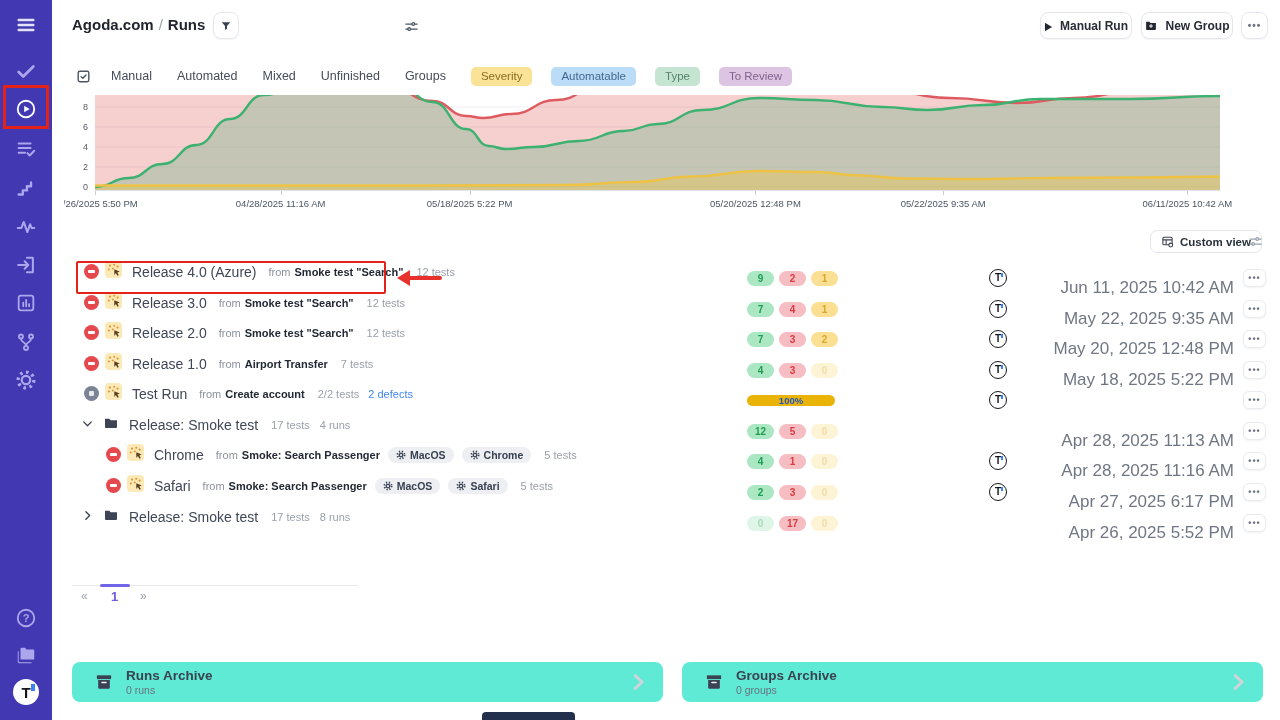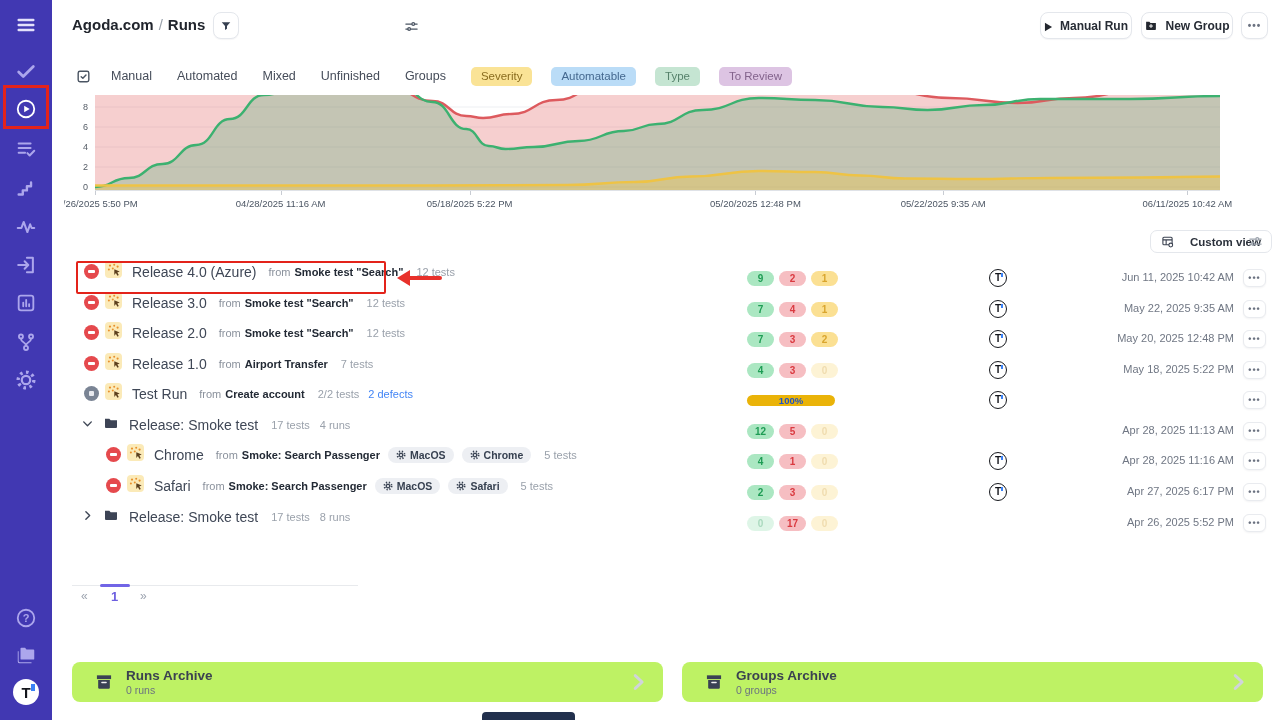--- a/index.html
+++ b/index.html
@@ -49,21 +49,21 @@
   #chart-wrap svg { display:block; }
   #chart-baseline { position:absolute; left:95px; top:190px; width:1125px; height:1px; background:#dfe2e7; }
   .ytick { position:absolute; width:16px; text-align:right; font-size:9px; color:#555c66; }
   .xtickmark { position:absolute; top:191px; width:1px; height:4px; background:#c8ccd3; }
   #x-labels { position:absolute; left:64px; top:198px; width:1212px; height:13px; overflow:hidden; }
   .xlab { position:absolute; transform:translateX(-50%); white-space:nowrap; font-size:9.5px; color:#4b5563; }
 
   
   #custom-view { left:1150px; top:230px; height:23px; padding:0 10px; position:absolute;
     background:#fff; border:1px solid #e4e7ec; border-radius:7px; display:flex; align-items:center;
-    gap:16px; font-size:11.5px; font-weight:700; color:#2b313b; }
+    gap:6px; font-size:11.5px; font-weight:700; color:#2b313b; }
   #cv-sliders { position:absolute; left:1248px; top:234px; width:15px; height:15px; color:#9aa1ab; }
 
   
   #rows { position:absolute; left:72px; top:0; width:1198px; }
   .row { position:absolute; left:0; width:1198px; height:30px; }
   .rline { position:absolute; left:0; top:0; height:17px; display:flex; align-items:center; }
   .st-ic { width:15px; height:15px; border-radius:50%; display:flex; align-items:center; justify-content:center; flex:0 0 auto; }
   .st-failed { background:#e5494d; } .st-stopped { background:#7a8494; }
   .st-ic .bar { width:7px; height:2.2px; background:#fff; border-radius:1px; }
   .st-ic .sq  { width:5.5px; height:5.5px; background:#e8eaef; border-radius:1px; }
@@ -87,34 +87,34 @@
   .b-failed { background:#f6bec2; color:#da3a40; }
   .b-skipped{ background:#fbe093; color:#d9a52e; }
   .badge.faded { opacity:.38; }
   .progress { position:absolute; left:675px; top:9.5px; width:88px; height:11px; border-radius:6px;
     background:#eab308; font-size:9.5px; font-weight:700; color:#1d55c9;
     display:flex; align-items:center; justify-content:center; }
   .avatar { position:absolute; left:917px; top:5.5px; width:18px; height:18px; border-radius:50%;
     background:#fff; border:1.6px solid #16181d; display:flex; align-items:center; justify-content:center;
     font-size:10px; font-weight:900; color:#14161c; }
   .avatar .accent{ position:absolute; right:3px; top:3px; width:2.5px; height:4.5px; background:#3b82f6; }
-  .rdate { position:absolute; right:36px; top:8px; font-size:11px; color:#707784; white-space:nowrap; }
+  .rdate { position:absolute; right:36px; top:15px; font-size:17px; color:#707784; white-space:nowrap; }
   .dots { position:absolute; right:4px; top:6px; width:23px; height:18px; border:1px solid #e9ebef;
     border-radius:6px; background:#fff; box-shadow:0 1px 2px rgba(20,24,40,.05);
     display:flex; align-items:center; justify-content:center;
     font-size:9px; letter-spacing:1px; color:#6b7280; font-weight:700; }
 
   
   #pg-line { position:absolute; left:72px; top:585px; width:286px; height:1px; background:#e8eaed; }
   #pg-active-bar { position:absolute; left:100px; top:583.5px; width:30px; height:3px; border-radius:2px; background:#7165e6; }
   .pgbtn { position:absolute; top:589px; font-size:12px; color:#9ca3af; }
   #pg-current { color:#6d5fe0; font-weight:700; font-size:13px; }
 
   
-  .arch { position:absolute; top:662px; height:40px; background:#bef264; border-radius:8px;text-align:right; }
+  .arch { position:absolute; top:662px; height:40px; background:#5eead4; border-radius:8px;text-align:right; }
   .arch .aicon { position:absolute; left:22px; top:10px; width:20px; height:20px; color:#3a4254; }
   .arch .atitle { position:absolute; left:54px; top:6px; font-size:13.5px; font-weight:800; color:#3b4250; }
   .arch .asub { position:absolute; left:54px; top:22px; font-size:10.5px; color:#6b7280; }
   .arch .achev { position:absolute; right:14px; top:9px; width:22px; height:22px; color:#d0d4da; }
 
   #bottom-widget { position:absolute; left:482px; top:712px; width:93px; height:8px;
     background:#22304d; border-radius:4px 4px 0 0; }
 
   svg { overflow:visible; }
   #chart-svg { overflow:hidden; }

